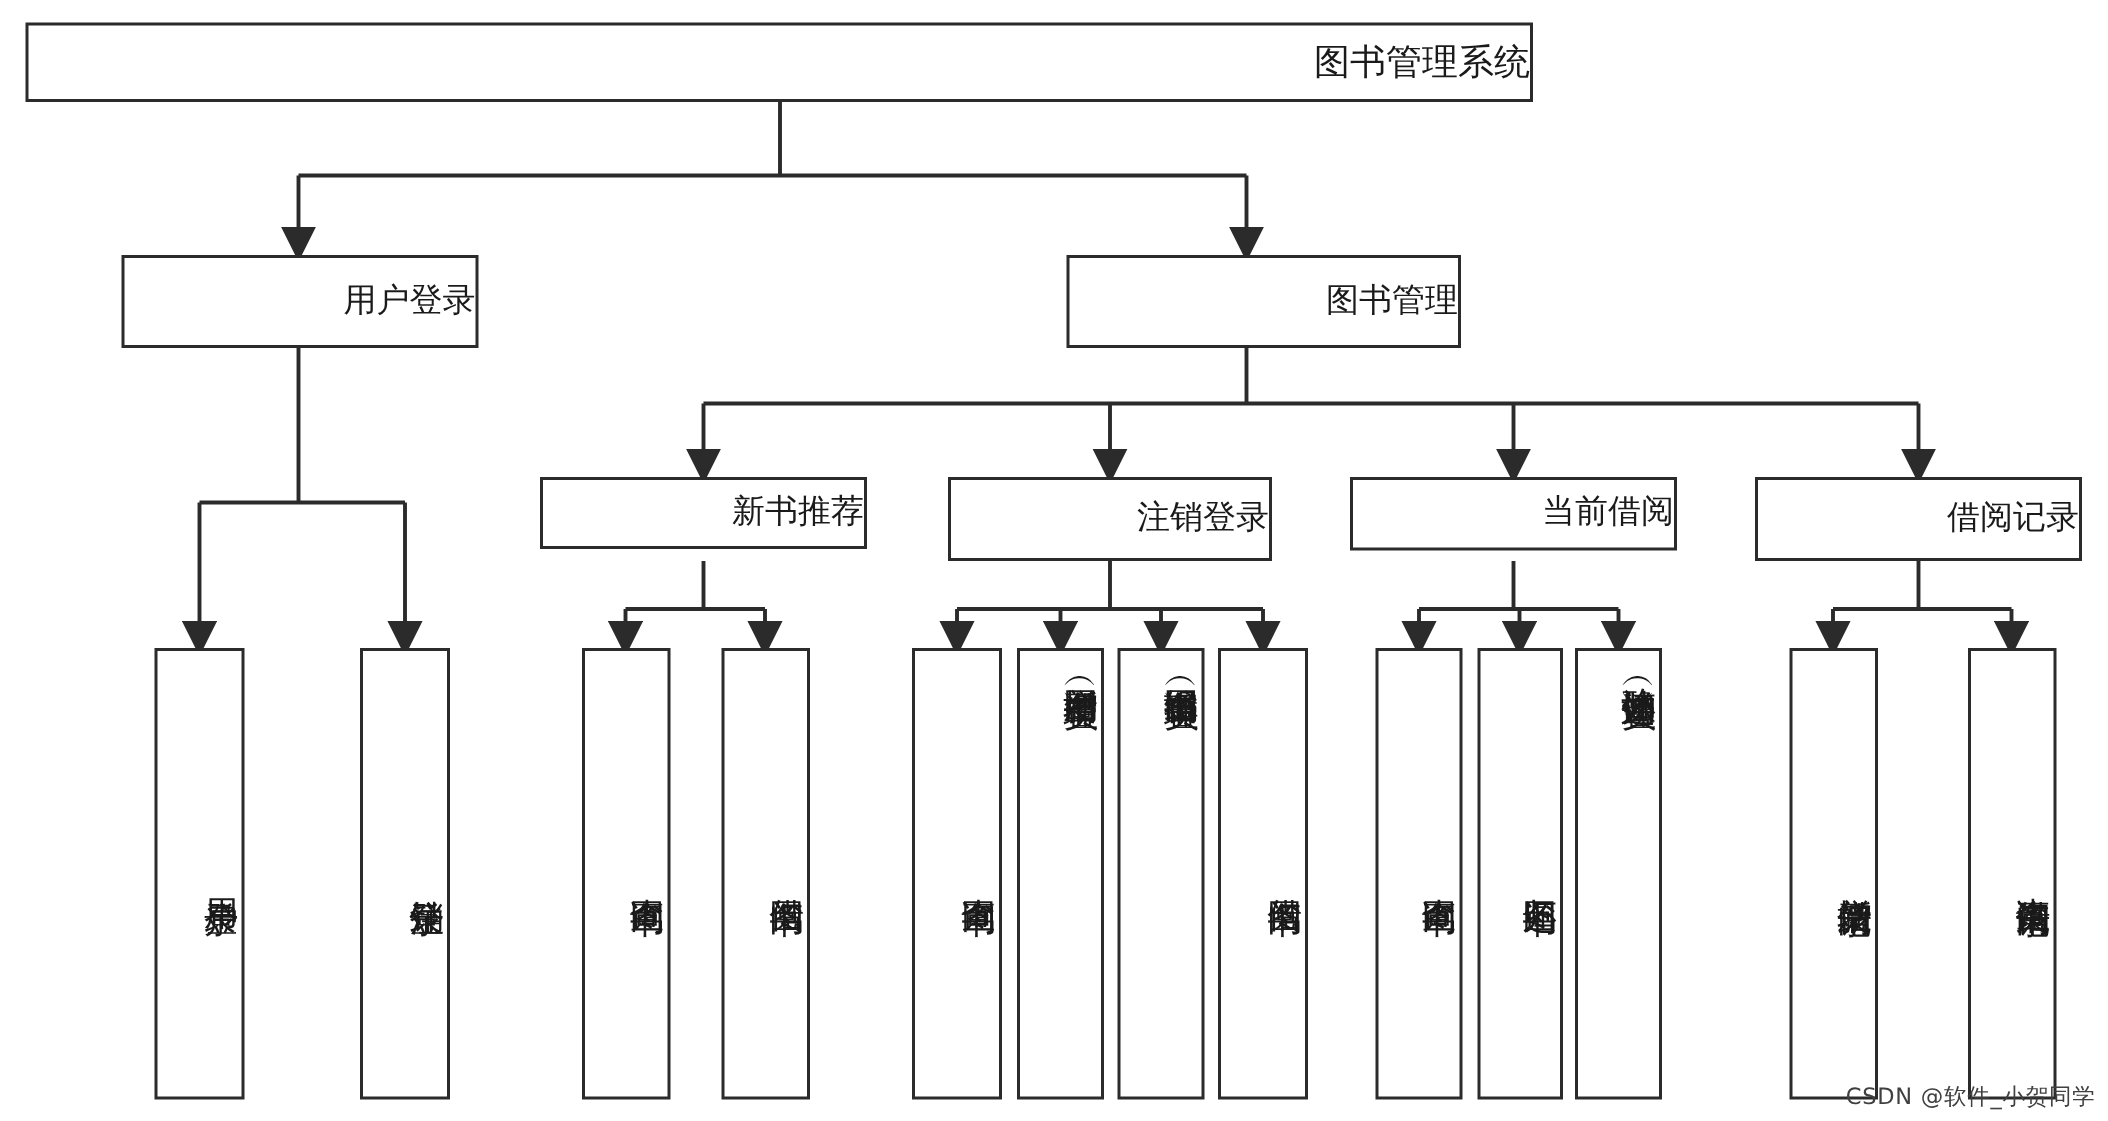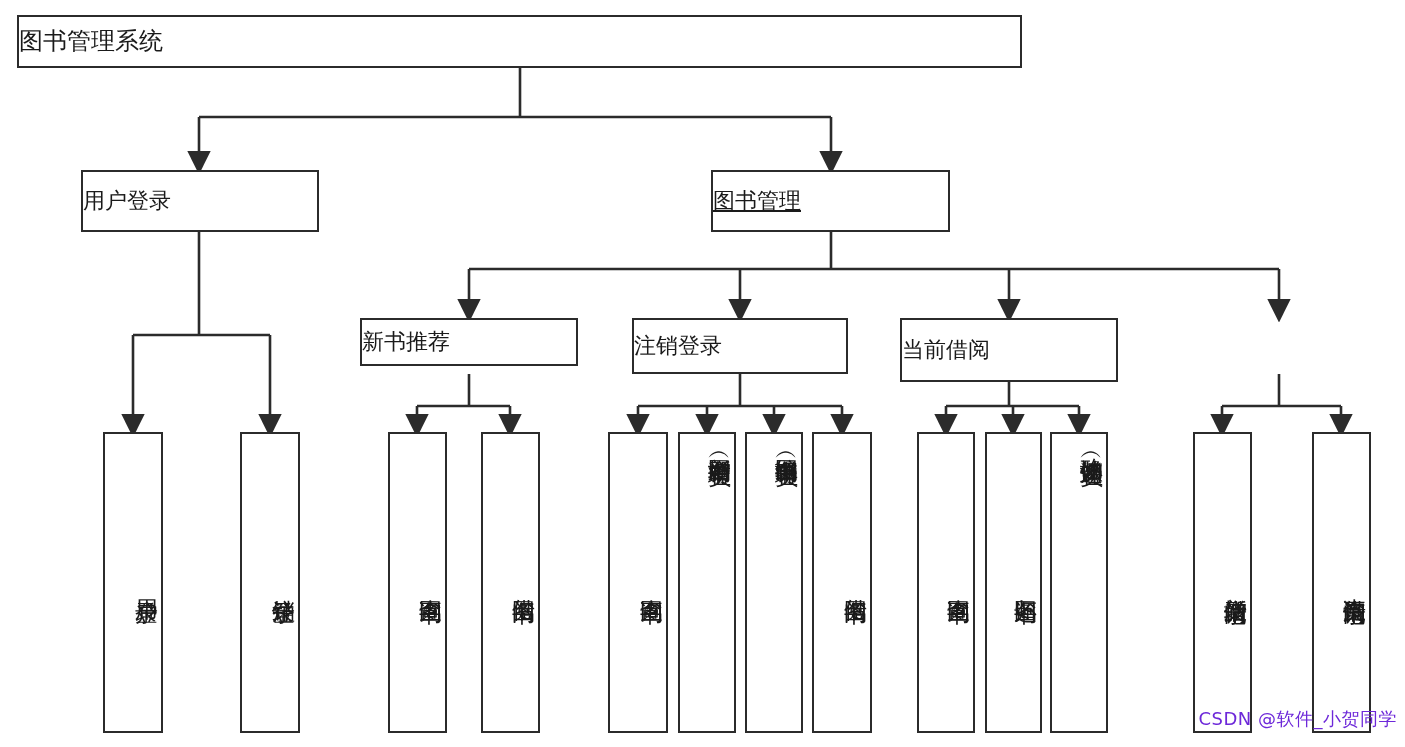--- a/index.html
+++ b/index.html
@@ -26,21 +26,21 @@
     height: 747px;
     display: block;
   }
   .node-box {
     position: absolute;
     box-sizing: border-box;
     border: 2.5px solid #2b2b2b;
     background: #ffffff;
     display: flex;
     align-items: center;
-    justify-content: flex-start;
+    justify-content: flex-end;
     color: #1a1a1a;
     line-height: 1.22;
     text-align: center;
   }
   .node-root {
     font-size: 24px;
   }
   .node-mid {
     font-size: 22px;
   }
@@ -57,23 +57,23 @@
     writing-mode: vertical-rl;
     text-orientation: upright;
     white-space: nowrap;
   }
   .node-leaf.align-top {
     justify-content: flex-start;
   }
   .watermark {
     position: absolute;
     right: 8px;
-    bottom: 16px;
-    font-size: 18px;
-    color: #6d28d9;
+    bottom: 6px;
+    font-size: 15px;
+    color: #404040;
     letter-spacing: 0.5px;
     white-space: nowrap;
     user-select: none;
   }
 </style>
 </head>
 <body>
 
 <div id="diagram-root">
 
@@ -128,32 +128,35 @@
     </g>
   </svg>
 
   <div class="node-box node-root" style="left:17px; top:15px; width:1005px; height:53px;">
     <span>图书管理系统</span>
   </div>
 
   <div class="node-box node-mid" style="left:81px; top:170px; width:238px; height:62px;">
     <span>用户登录</span>
   </div>
-  <div class="node-box node-mid" style="left:711px; top:170px; width:239px; height:62px;text-decoration:underline;">
+  <div class="node-box node-mid" style="left:711px; top:170px; width:263px; height:62px;">
     <span>图书管理</span>
   </div>
 
   <div class="node-box node-mid" style="left:360px; top:318px; width:218px; height:48px;">
     <span>新书推荐</span>
   </div>
   <div class="node-box node-mid" style="left:632px; top:318px; width:216px; height:56px;">
     <span>注销登录</span>
   </div>
-  <div class="node-box node-mid" style="left:900px; top:318px; width:218px; height:64px;">
+  <div class="node-box node-mid" style="left:900px; top:318px; width:218px; height:49px;">
     <span>当前借阅</span>
+  </div>
+  <div class="node-box node-mid" style="left:1170px; top:318px; width:218px; height:56px;">
+    <span>借阅记录</span>
   </div>
 
   <div class="node-box node-leaf" style="left:103px; top:432px; width:60px; height:301px;">
     <span class="leaf-text">用户登录</span>
   </div>
   <div class="node-box node-leaf" style="left:240px; top:432px; width:60px; height:301px;">
     <span class="leaf-text">注销登录</span>
   </div>
 
   <div class="node-box node-leaf" style="left:388px; top:432px; width:59px; height:301px;">

